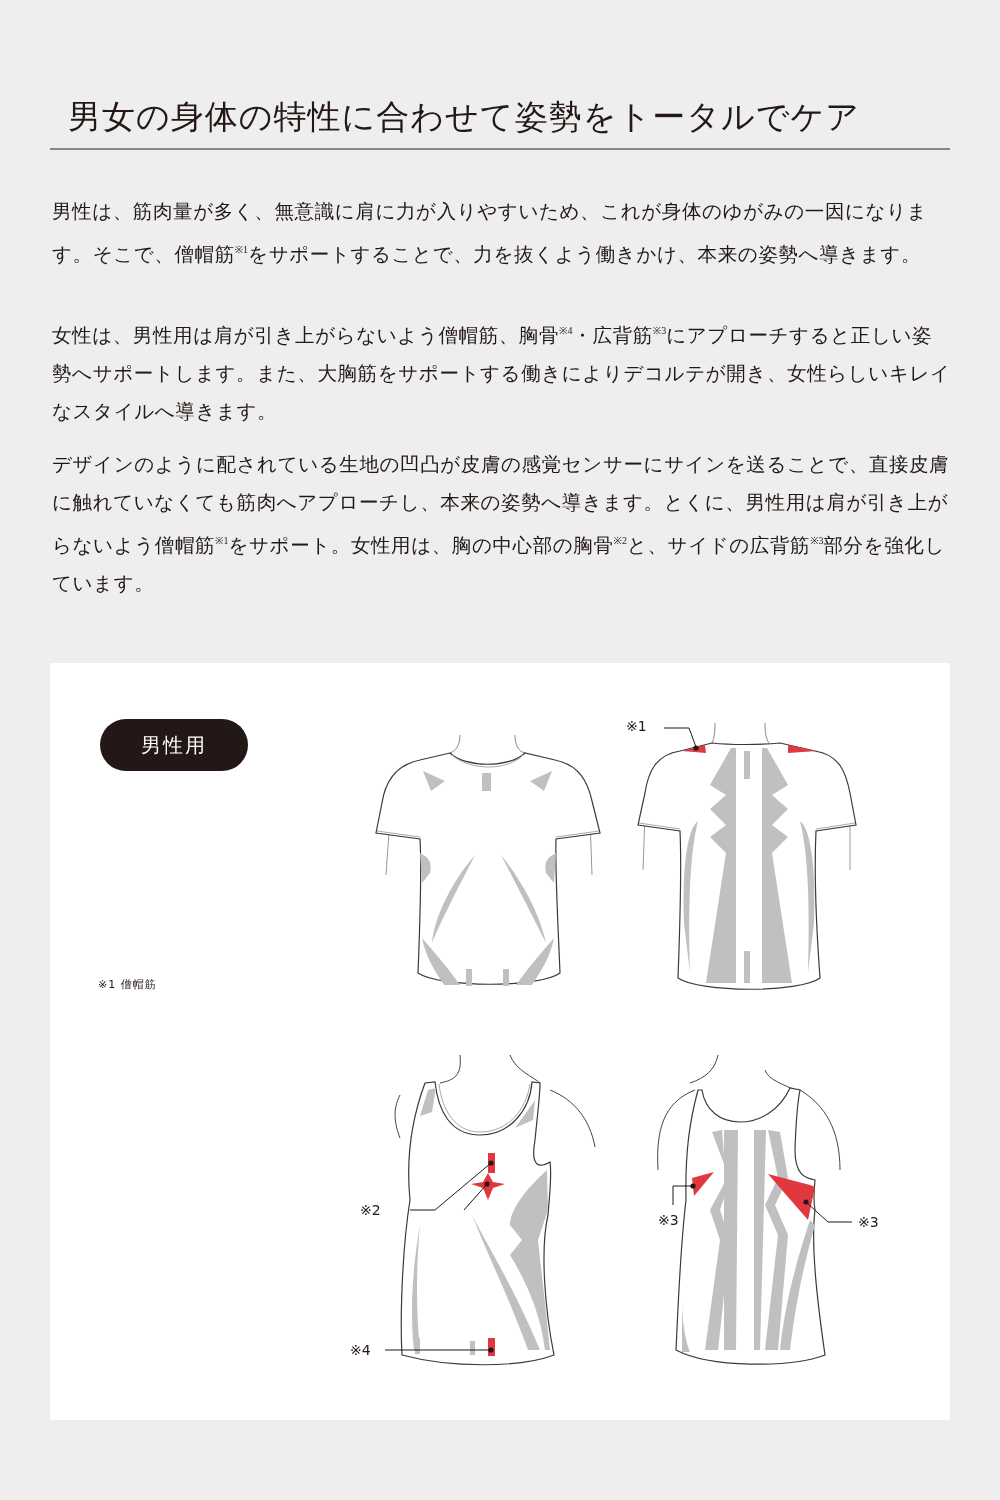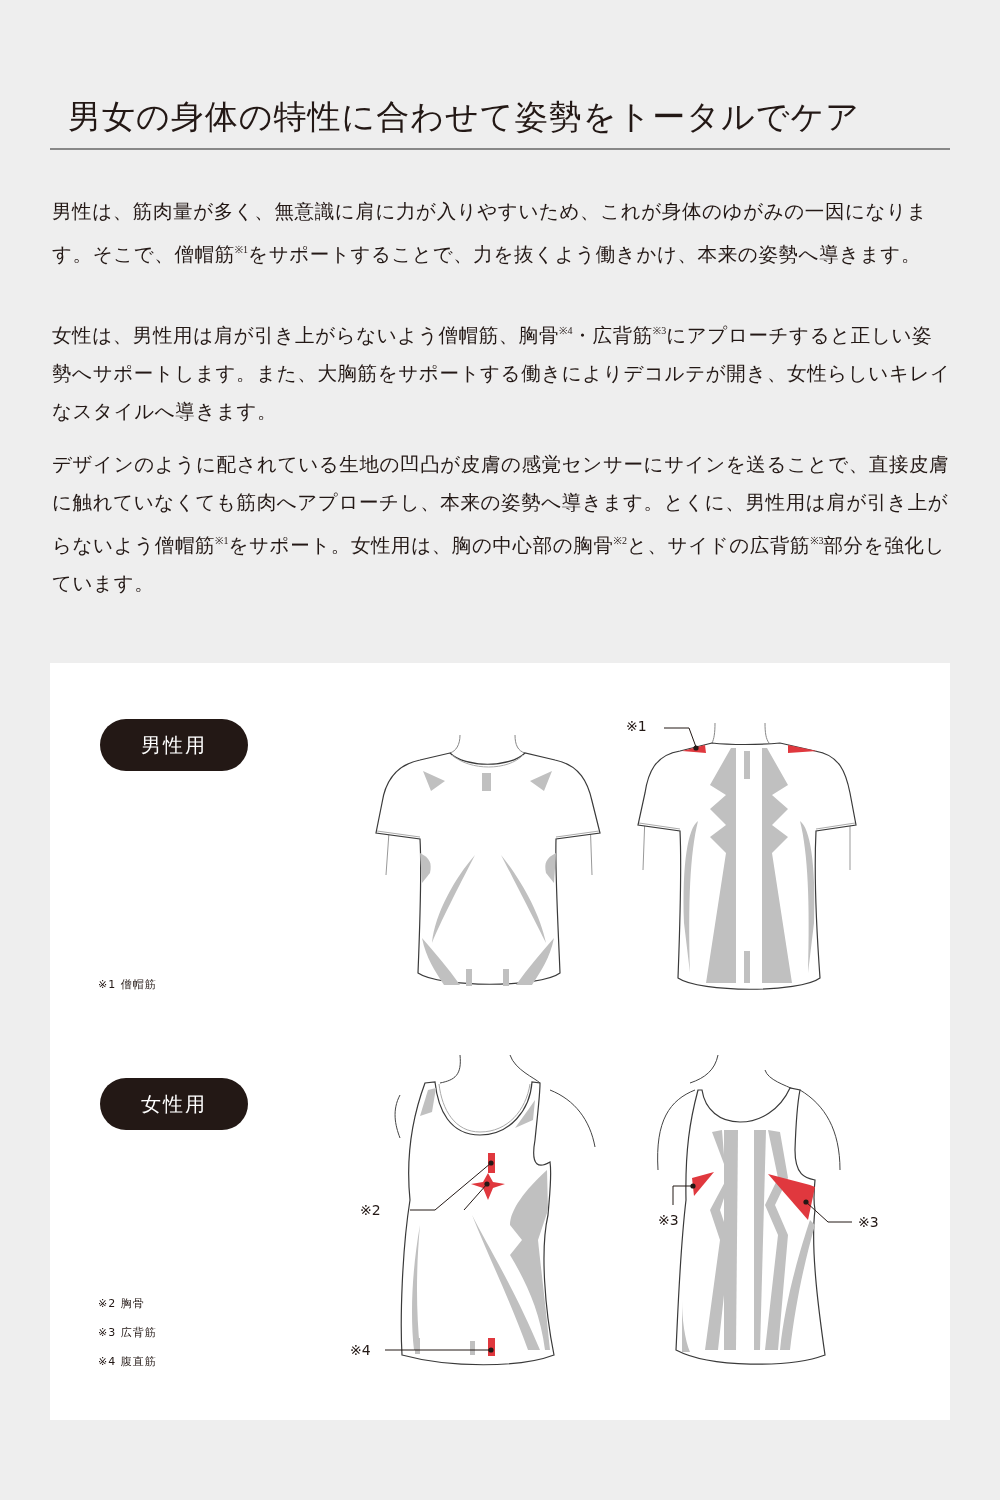--- a/index.html
+++ b/index.html
@@ -100,26 +100,20 @@
       <rect x="134" y="248" width="6" height="32"></rect>
     </g>
     <rect x="132" y="48" width="2" height="232" fill="#ffffff"></rect>
     <polygon points="72,48 95,42 96,50" fill="#e0383e"></polygon>
     <polygon points="178,42 207,48 178,50" fill="#e0383e"></polygon>
     <path d="M86 44 L79 25 L54 25" fill="none" stroke="#231815" stroke-width="1"></path>
     <circle cx="86" cy="45" r="2.6" fill="#231815"></circle>
     <text class="callout" x="16" y="28">※1</text>
   </svg>
 
-  <div class="pill pill-w">女性用</div>
-  <div class="note note-w">
-    <div>※2 胸骨</div>
-    <div>※3 広背筋</div>
-    <div>※4 腹直筋</div>
-  </div>
 
   <svg class="fig" style="left:290px;top:387px" width="290" height="340" viewBox="0 0 290 340">
     <g fill="none" stroke="#444" stroke-width="1">
       <path d="M120 5 C122 25 115 30 100 33"></path>
       <path d="M170 5 C175 20 195 28 200 33"></path>
       <path d="M60 45 C52 60 55 75 60 88"></path>
       <path d="M210 40 C235 50 250 70 255 97"></path>
     </g>
     <path d="M85 33 C75 60 65 100 70 150 C62 200 60 270 62 305 C110 318 180 318 214 305 C205 260 200 200 208 165 C210 140 212 125 210 112 C200 118 190 118 195 90 C198 60 200 45 200 33 L192 32 C190 60 170 85 140 85 C110 85 98 60 95 32 Z" fill="#ffffff" stroke="#3a3a3a" stroke-width="1.2"></path>
     <path d="M99 34 C102 60 115 82 140 82 C168 82 186 60 190 34" fill="none" stroke="#aaa"></path>

